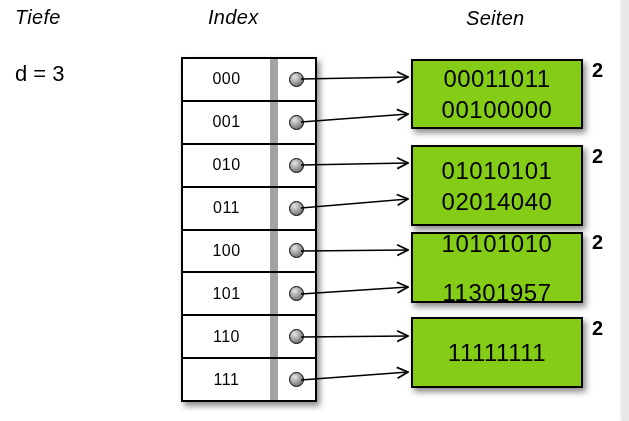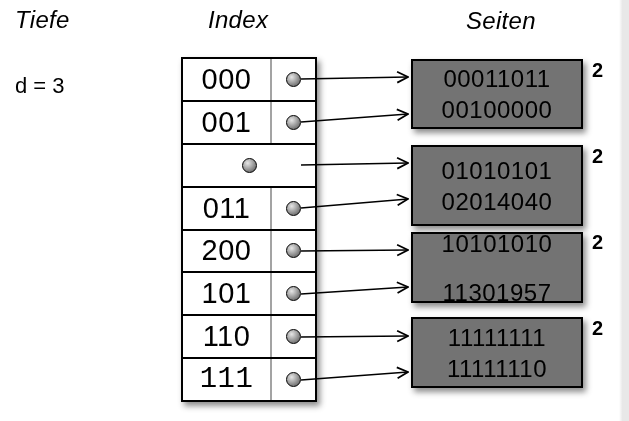--- a/index.html
+++ b/index.html
@@ -19,60 +19,59 @@
     background: #ffffff;
   }
   .edge-band {
     position: absolute;
     top: 0; right: 0;
     width: 10px; height: 421px;
     background: linear-gradient(to right, rgba(232,232,232,0), #e8e8e8 35%);
   }
   .hdr {
     position: absolute;
-    font-size: 24px;
+    font-size: 20px;
     font-style: italic;
     font-weight: 500;
     letter-spacing: 0.3px;
     white-space: nowrap;
   }
   .hdr-tiefe  { left: 15px;  top: 6px; }
   .hdr-index  { left: 208px; top: 6px; }
   .hdr-seiten { left: 466px; top: 7px; }
   .depth-value {
     position: absolute;
     left: 15px; top: 61px;
     font-size: 22px;
     white-space: nowrap;
-    margin-top: 12px;
   }
   .index-table {
     position: absolute;
     left: 181px; top: 57px;
     width: 136px; height: 345px;
     box-sizing: border-box;
     border: 2px solid #000;
     background: #fff;
     box-shadow: 3px 4px 6px rgba(0,0,0,0.45);
     display: flex;
     flex-direction: column;
   }
   .index-row {
     flex: 1 1 0;
     display: flex;
     border-bottom: 2px solid #000;
   }
-  .index-row:last-child { border-bottom: none; font-family: Liberation Mono, monospace; }
+  .index-row:last-child { border-bottom: none; }
   .cell-label {
     width: 87px;
-    border-right: 2px solid #a3a3a3;
+    border-right: 8px solid #a3a3a3;
     display: flex;
     align-items: center;
     justify-content: center;
-    font-size: 29px;
+    font-size: 16px;
     letter-spacing: 0.5px;
   }
   .cell-ptr {
     flex: 1;
     display: flex;
     align-items: center;
     justify-content: center;
   }
   .dot {
     width: 15px; height: 15px;
@@ -86,21 +85,21 @@
     left: 0; top: 0;
     width: 629px; height: 421px;
     pointer-events: none;
   }
   .page-box {
     position: absolute;
     left: 411px;
     width: 172px;
     box-sizing: border-box;
     border: 2px solid #000;
-    background: #737373;
+    background: #84cc16;
     box-shadow: 3px 4px 6px rgba(0,0,0,0.45);
     display: flex;
     flex-direction: column;
     align-items: center;
     justify-content: center;
   }
   .page-line {
     font-size: 24px;
     line-height: 31px;
     letter-spacing: 0.5px;
@@ -133,32 +132,33 @@
           <span class="dot"></span>
         </div>
     </div>
     <div class="index-row">
       <div class="cell-label">001</div>
       <div class="cell-ptr">
           <span class="dot"></span>
         </div>
     </div>
     <div class="index-row">
+      <div class="cell-label">010</div>
       <div class="cell-ptr">
           <span class="dot"></span>
         </div>
     </div>
     <div class="index-row">
       <div class="cell-label">011</div>
       <div class="cell-ptr">
           <span class="dot"></span>
         </div>
     </div>
     <div class="index-row">
-      <div class="cell-label">200</div>
+      <div class="cell-label">100</div>
       <div class="cell-ptr">
           <span class="dot"></span>
         </div>
     </div>
     <div class="index-row">
       <div class="cell-label">101</div>
       <div class="cell-ptr">
           <span class="dot"></span>
         </div>
     </div>
@@ -199,21 +199,20 @@
   <div class="page-box" style="top:145px; height:81px;">
     <div class="page-line">01010101</div>
     <div class="page-line">02014040</div>
   </div>
   <div class="page-box" style="top:232px; height:71px;gap:18px;">
     <div class="page-line">10101010</div>
     <div class="page-line">11301957</div>
   </div>
   <div class="page-box" style="top:317px; height:71px;">
     <div class="page-line">11111111</div>
-    <div class="page-line">11111110</div>
   </div>
 
   <div class="local-depth" style="top:59px;">2</div>
   <div class="local-depth" style="top:145px;">2</div>
   <div class="local-depth" style="top:231px;">2</div>
   <div class="local-depth" style="top:317px;">2</div>
 
 </div>
 
 </body></html>

